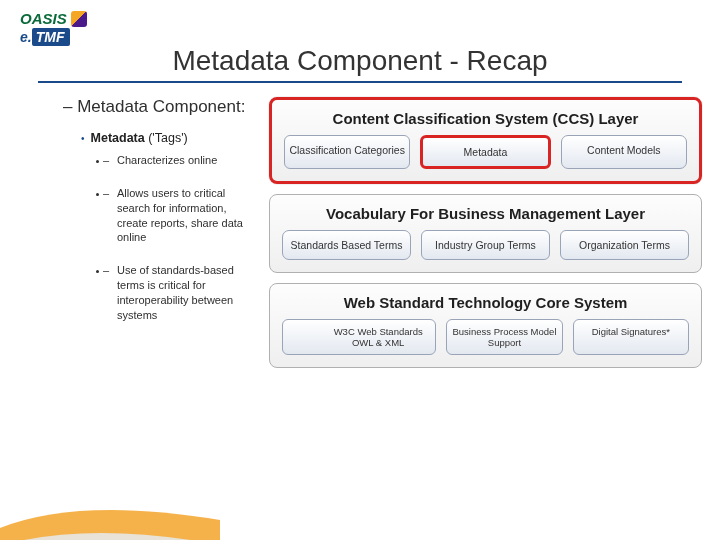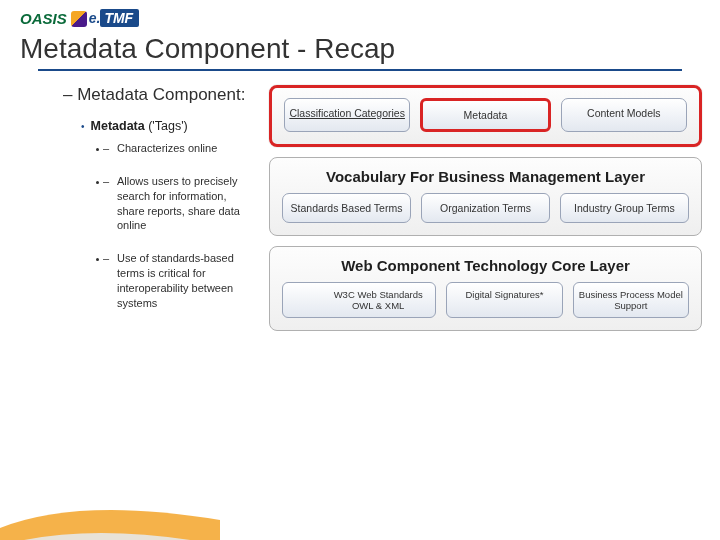--- a/index.html
+++ b/index.html
@@ -9,21 +9,21 @@
     font-family: Arial, Helvetica, sans-serif;
     background: #fff;
     position: relative;
     overflow: hidden;
   }
   .header {
     padding: 10px 20px 0 20px;
   }
   .logo-group {
     display: flex;
-    flex-direction: row;
+    flex-direction: column;
     gap: 2px;
   }
   .oasis-logo {
     display: flex;
     align-items: center;
     gap: 4px;
     font-weight: bold;
     font-size: 15px;
     font-style: italic;
   }
@@ -41,24 +41,24 @@
   }
   .etmf-e { color: #1a4a8a; }
   .etmf-tmf {
     background: #1a4a8a;
     color: #fff;
     padding: 1px 6px 1px 4px;
     border-radius: 2px;
     text-align: right;
   }
   .title {
+    text-align: center;
     font-size: 28px;
     color: #333;
     font-weight: normal;
-    margin-top: 6px;
   }
   .title-rule {
     border: none;
     border-top: 2px solid #1a4a8a;
     margin: 4px 18px 0 18px;
   }
   .content {
     display: flex;
     padding: 14px 18px 0 18px;
     gap: 10px;
@@ -171,49 +171,50 @@
   <div class="left-col">
     <div class="sec-title">–  Metadata Component:</div>
     <div class="bullet-line">
       <span class="bullet-dot">•</span>
       <span>
         <b>Metadata</b><span>  ('Tags')</span>
       </span>
     </div>
     <ul class="sub-list">
       <li class="sub-item">Characterizes online</li>
-      <li class="sub-item">Allows users to precisely search for information, share reports, share data online</li>
+      <li class="sub-item">Allows users to critical search for information, create reports, share data online</li>
       <li class="sub-item">Use of standards-based terms is critical for interoperability between systems</li>
     </ul>
   </div>
 
   <div class="right-col" id="layers-root">
 
   <div class="layer highlight-red">
+        <div class="layer-title">Content Classification System (CCS) Layer</div>
         <div class="layer-row">
-          <div class="pill" style="white-space: pre-line; text-decoration: underline;">Classification Categories</div>
+          <div class="pill" style="white-space: pre-line;">Classification Categories</div>
           <div class="pill highlight-red-pill" style="white-space: pre-line;">Metadata</div>
           <div class="pill" style="white-space: pre-line; border-radius: 7px;">Content Models</div>
         </div>
       </div>
       <div class="layer">
         <div class="layer-title">Vocabulary For Business Management Layer</div>
         <div class="layer-row">
           <div class="pill" style="white-space: pre-line; border-radius: 7px;">Standards Based  Terms</div>
+          <div class="pill" style="white-space: pre-line;">Industry Group Terms</div>
           <div class="pill" style="white-space: pre-line;">Organization Terms</div>
-          <div class="pill" style="white-space: pre-line;">Industry Group Terms</div>
         </div>
       </div>
       <div class="layer">
-        <div class="layer-title">Web Component Technology Core Layer</div>
+        <div class="layer-title">Web Standard Technology Core System</div>
         <div class="layer-row">
           <div class="pill pill-small" style="white-space: pre-line; padding-left: 40px;">W3C  Web Standards
 OWL &amp; XML</div>
+          <div class="pill pill-small" style="white-space: pre-line;">Business Process Model Support</div>
           <div class="pill pill-small" style="white-space: pre-line;">Digital Signatures*</div>
-          <div class="pill pill-small" style="white-space: pre-line;">Business Process Model Support</div>
         </div>
       </div>
     </div>
 </div>
 
 <svg class="bottom-art" viewBox="0 0 260 110">
   <path d="M0 90 Q 80 30 260 60 L260 110 L0 110 Z" fill="#f3a52a" opacity="0.85"></path>
   <path d="M0 100 Q 100 55 260 85 L260 110 L0 110 Z" fill="#e7e7e7" opacity="0.9"></path>
 </svg>
 

